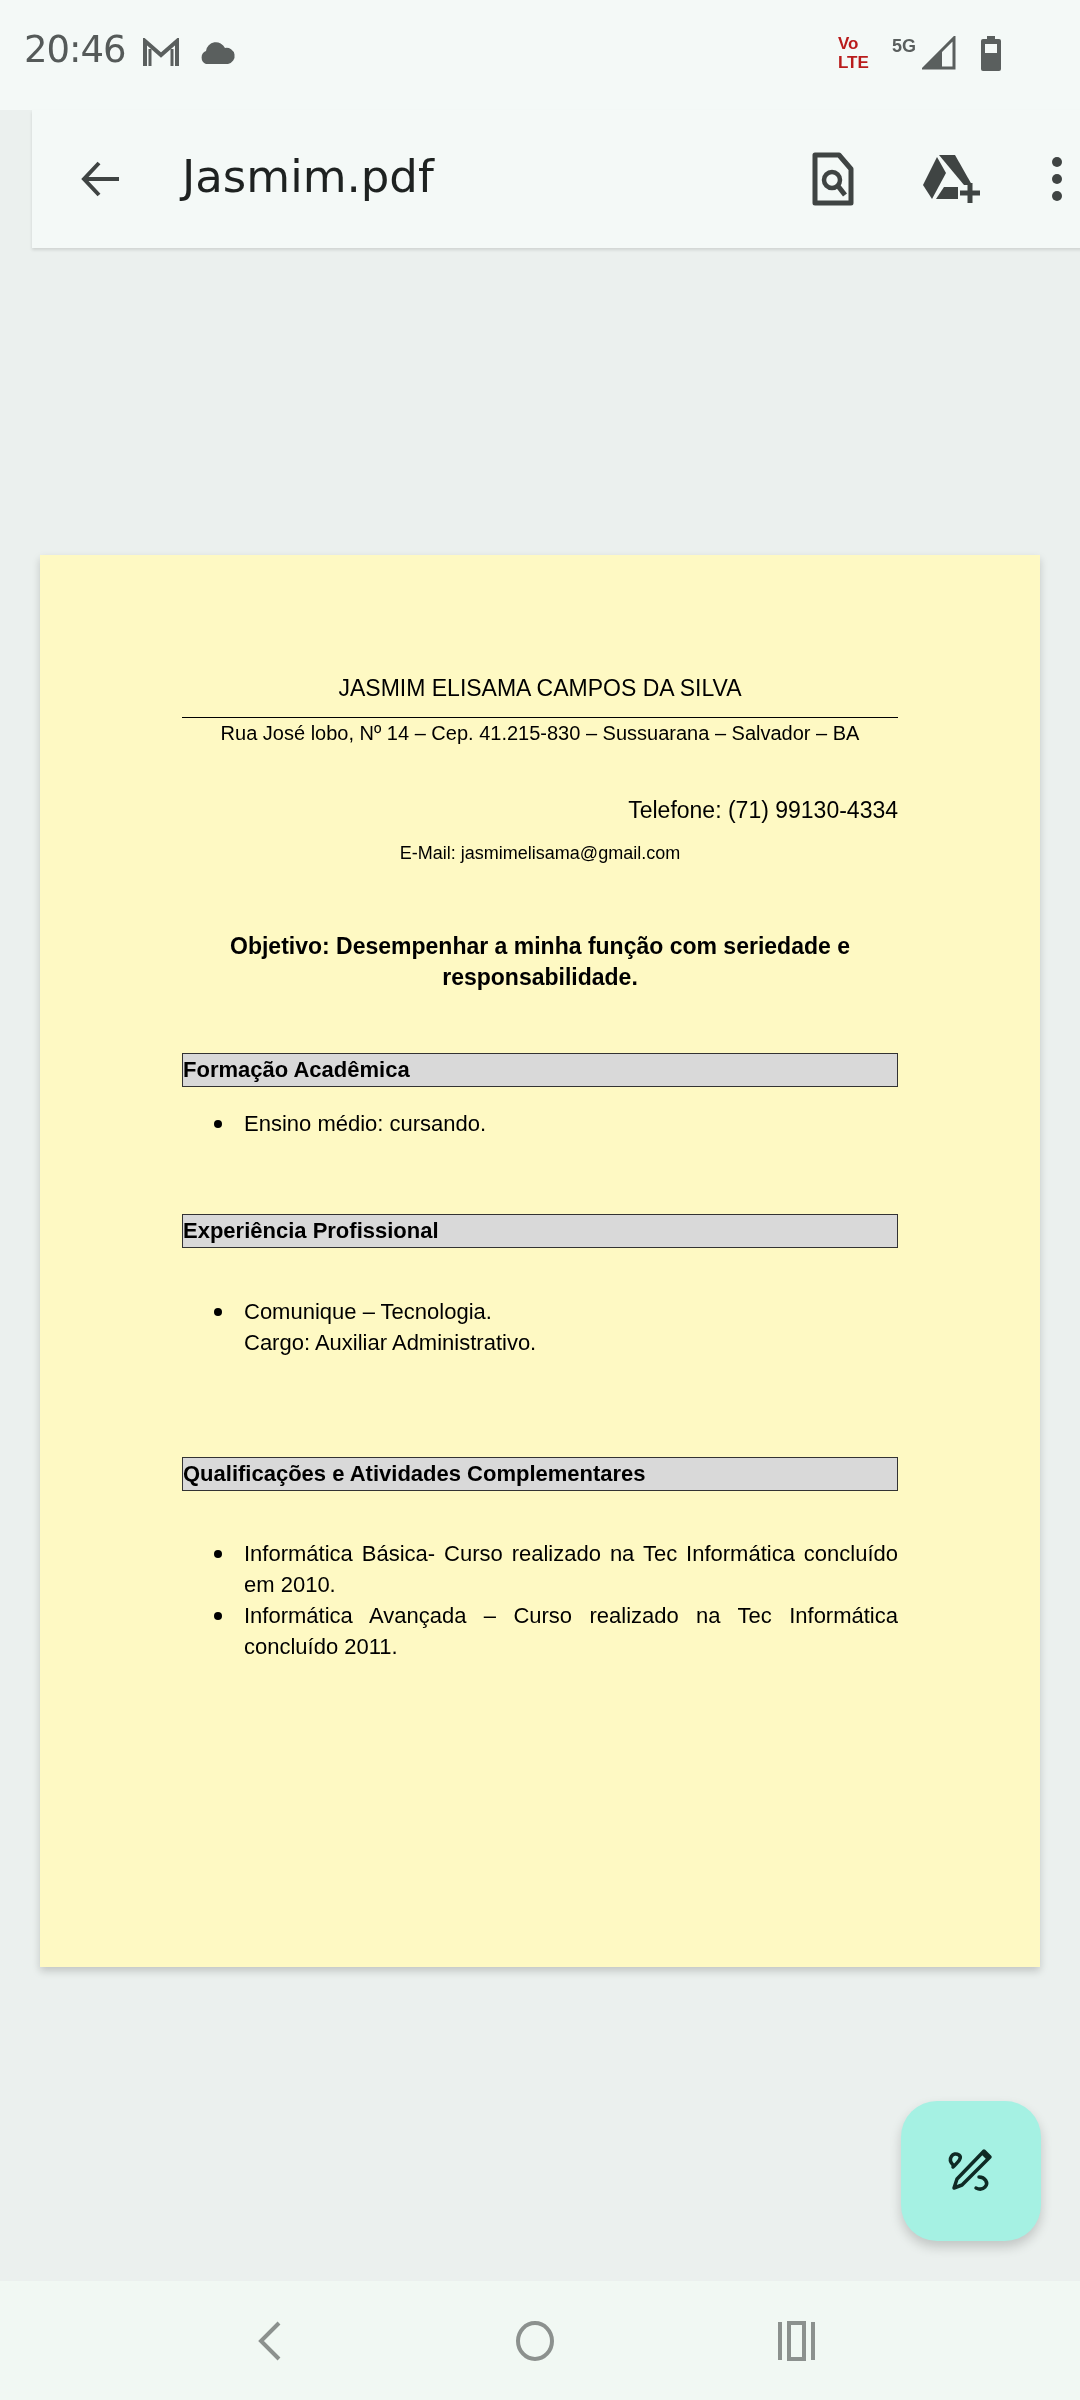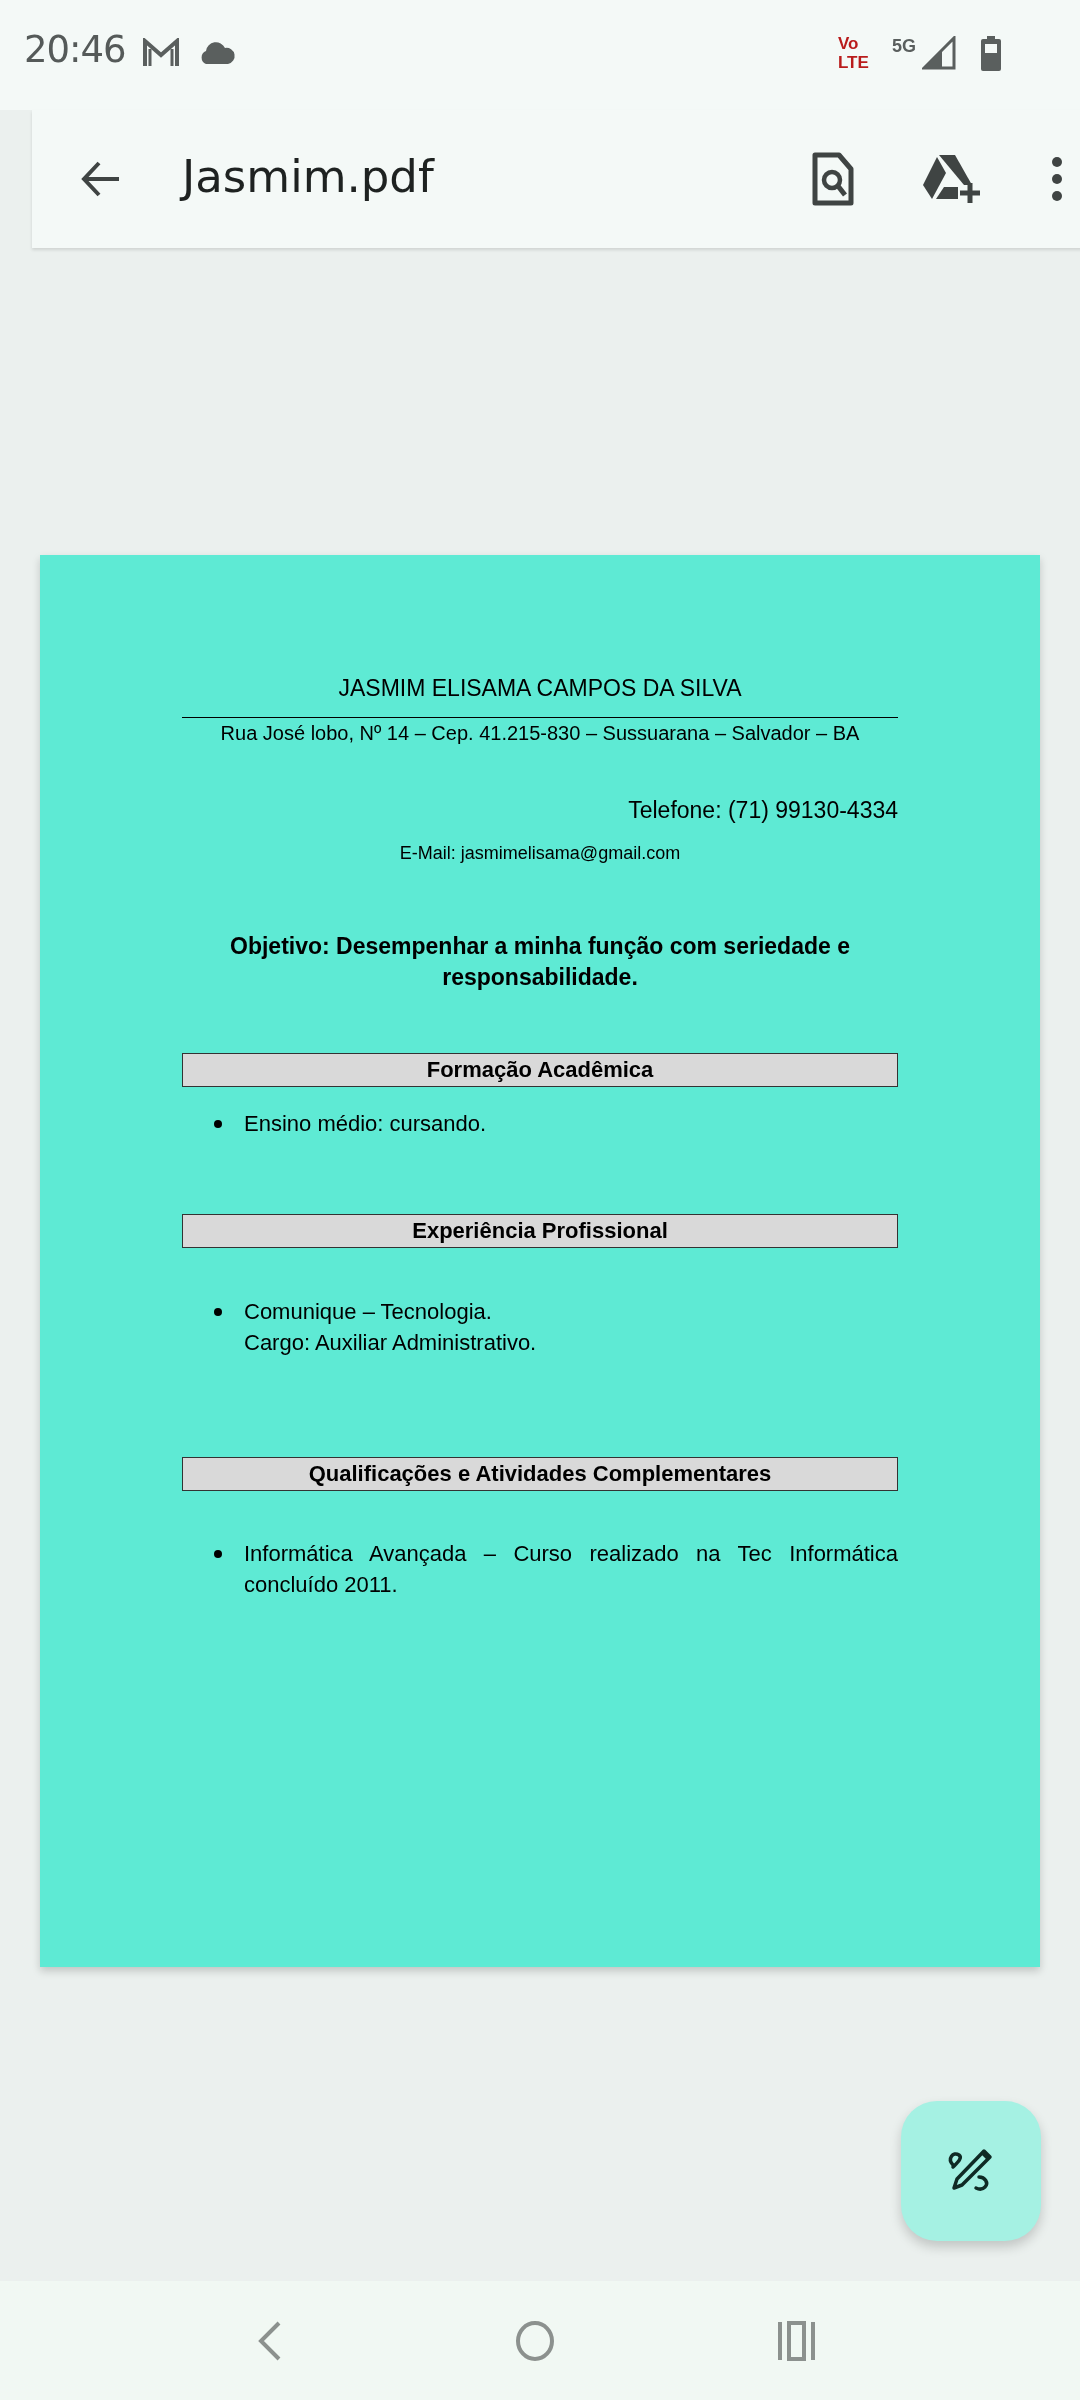--- a/index.html
+++ b/index.html
@@ -17,34 +17,34 @@
   .app-bar {
     position:absolute; left:0; top:110px; width:1080px; height:138px;
     background:#f4f9f7;
     box-shadow:0 2px 3px rgba(0,0,0,0.12);
     margin-left:32px;
   }
   .app-title { position:absolute; left:150px; top:40px; font-size:45px; color:#1e2221; font-family:"DejaVu Sans", sans-serif; }
   .icon-btn { position:absolute; display:flex; align-items:center; justify-content:center; }
   .page {
     position:absolute; left:40px; top:555px; width:1000px; height:1412px;
-    background:#5eead4;
+    background:#fef9c3;
     box-shadow:0 4px 8px rgba(0,0,0,0.18);
   }
   .doc { position:absolute; left:142px; width:716px; color:#000; }
   .doc-name { top:120px; text-align:center; font-size:23px; }
   .doc-rule { position:absolute; left:142px; top:162px; width:716px; height:1px; background:#000; }
   .doc-address { top:167px; text-align:center; font-size:20px; }
   .doc-phone { top:242px; text-align:right; font-size:23px; }
   .doc-email { top:288px; text-align:center; font-size:18px; }
   .doc-objective { top:376px; text-align:center; font-size:23px; font-weight:bold; line-height:31px; padding:0 40px; box-sizing:border-box; }
   .section-head {
     position:absolute; left:142px; width:714px; height:32px;
     background:#d9d9d9; border:1px solid #333;
-    text-align:center; font-weight:bold; font-size:22px; line-height:32px; color:#000;
+    text-align:left; font-weight:bold; font-size:22px; line-height:32px; color:#000;
   }
   .bullet-list { position:absolute; left:142px; width:716px; font-size:22px; color:#000; line-height:31px; margin:0; padding:0; list-style:none; }
   .bullet-list li { position:relative; padding-left:62px; text-align:justify; }
   .bullet-list li .dot { position:absolute; left:32px; top:12px; width:8px; height:8px; border-radius:50%; background:#000; }
   .fab {
     position:absolute; left:901px; top:2101px; width:140px; height:140px;
     background:#a5f1e3; border-radius:36px;
     box-shadow:0 6px 12px rgba(0,0,0,0.18);
     display:flex; align-items:center; justify-content:center;
   }
@@ -131,20 +131,21 @@
     <li><span class="dot"></span><span>Ensino médio: cursando.</span></li>
   </ul>
 
   <div class="section-head" style="top:659px;">Experiência Profissional</div>
   <ul class="bullet-list" style="top:741px;">
     <li><span class="dot"></span><span>Comunique – Tecnologia.</span><br><span>Cargo: Auxiliar Administrativo.</span></li>
   </ul>
 
   <div class="section-head" style="top:902px;">Qualificações e Atividades Complementares</div>
   <ul class="bullet-list" style="top:983px;">
+    <li><span class="dot"></span><span>Informática Básica- Curso realizado na Tec Informática concluído em 2010.</span></li>
     <li><span class="dot"></span><span>Informática Avançada – Curso realizado na Tec Informática concluído 2011.</span></li>
   </ul>
 </div>
 
 <div class="fab">
   <svg width="52" height="52" viewBox="0 0 52 52">
     <path d="M8 20 C2 14 8 6 14 10 C18 13 12 18 8 22" fill="none" stroke="#0f2a25" stroke-width="3.5" stroke-linecap="round"></path>
     <path d="M34 32 C40 32 44 38 40 42 C37 45 33 44 31 43" fill="none" stroke="#0f2a25" stroke-width="3.5" stroke-linecap="round"></path>
     <path d="M39 6 L45 12 L17 40 L9 43 L12 34 Z" fill="none" stroke="#0f2a25" stroke-width="3.5" stroke-linejoin="round"></path>
     <path d="M39 6 L45 12 L42 15 L36 9 Z" fill="#0f2a25"></path>

